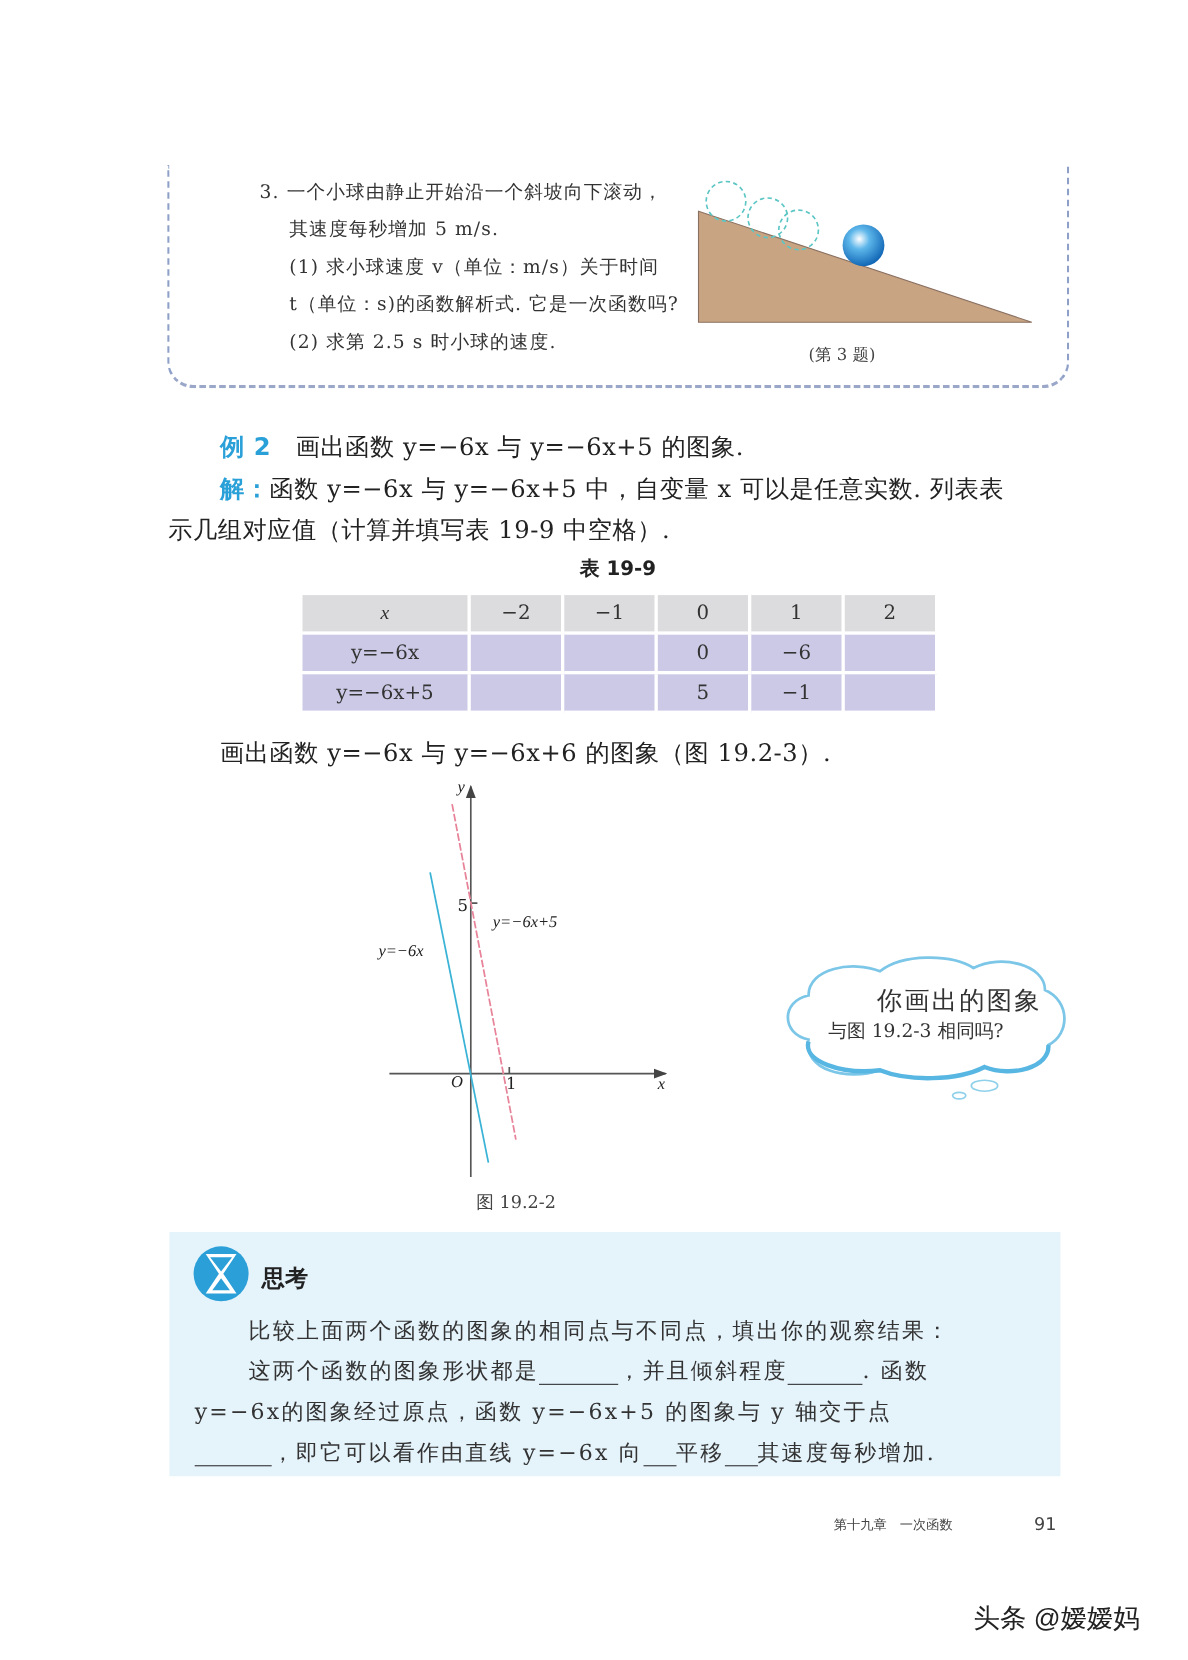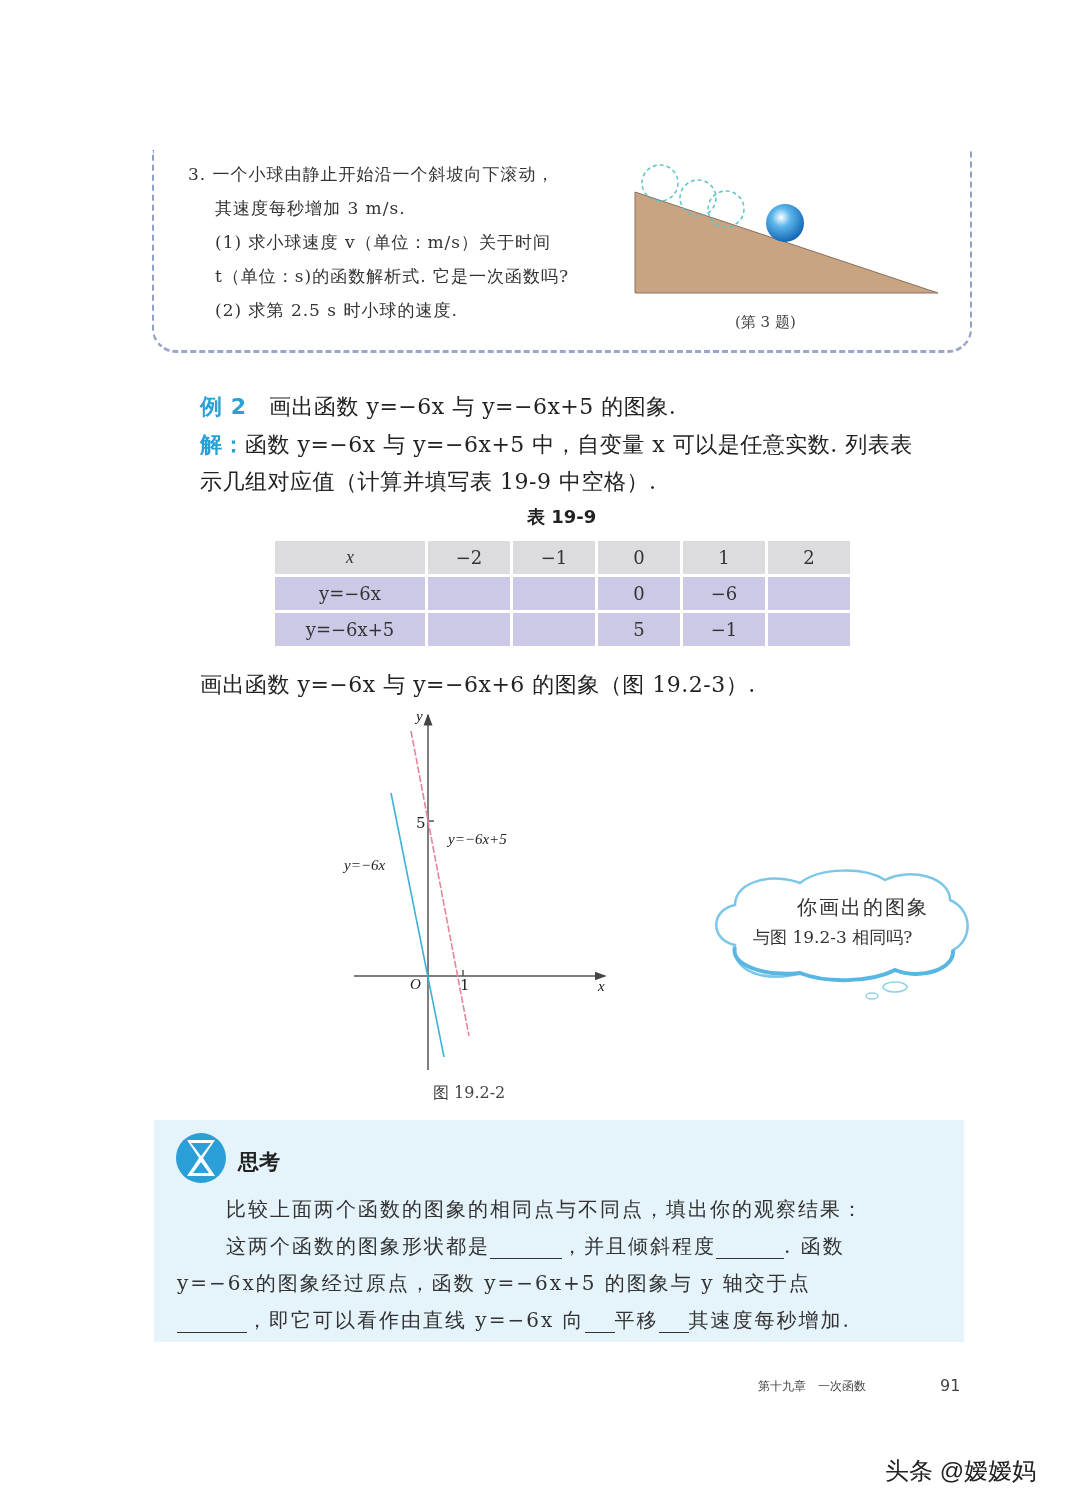--- a/index.html
+++ b/index.html
@@ -9,21 +9,21 @@
   }
   .abs { position:absolute; }
   .it { font-style:italic; font-family:"Liberation Serif", serif; }
 
   
   #exercise-box {
     left:152px; top:150px; width:816px; height:200px;
     border-left:2px dashed #8fa0c8; border-right:2px dashed #8fa0c8; border-bottom:3px dashed #9aa7c9;
     border-bottom-left-radius:24px; border-bottom-right-radius:24px;
   }
-  .ex-line { font-size:17px; color:#333; letter-spacing:1px; white-space:nowrap; }
+  .ex-line { font-size:17px; color:#333; letter-spacing:1px; white-space:nowrap;margin-left:48px; }
 
   
   .body-line { font-size:22px; color:#222; white-space:nowrap; letter-spacing:0.5px; }
   .blue { color:#2aa0d8; font-weight:bold; font-family:"DejaVu Sans", sans-serif; }
 
   
   #table-19-9 { left:272px; top:538px; border-collapse:collapse; font-size:18px; }
   #table-19-9 td { border:3px solid #fff; height:33px; text-align:center; color:#333; padding:0; }
   #table-19-9 tr.head td { background:#dcdcde; }
   #table-19-9 tr.row td { background:#cbc9e6; }
@@ -34,21 +34,21 @@
   .blank { display:inline-block; border-bottom:1px solid #333; }
 
   .footer { font-size:12px; color:#444; font-family:"DejaVu Sans", sans-serif; white-space:nowrap; }
   .wm { font-size:24px; color:#222; font-family:Liberation Sans, sans-serif; white-space:nowrap; }
 </style>
 </head>
 <body>
 
 <div id="exercise-box" class="abs"></div>
 <div class="abs ex-line" style="left:188px;top:163px;">3. 一个小球由静止开始沿一个斜坡向下滚动，</div>
-<div class="abs ex-line" style="left:215px;top:197px;">其速度每秒增加 3 m/s.</div>
+<div class="abs ex-line" style="left:215px;top:197px;">其速度每秒增加 5 m/s.</div>
 <div class="abs ex-line" style="left:215px;top:231px;">(1) 求小球速度 v（单位：m/s）关于时间</div>
 <div class="abs ex-line" style="left:215px;top:265px;">t（单位：s)的函数解析式. 它是一次函数吗?</div>
 <div class="abs ex-line" style="left:215px;top:299px;">(2) 求第 2.5 s 时小球的速度.</div>
 
 <svg class="abs" style="left:630px;top:155px;" width="320" height="150">
   <defs>
     <radialGradient id="ballg" cx="0.4" cy="0.35" r="0.7">
       <stop offset="0" stop-color="#ffffff"></stop>
       <stop offset="0.35" stop-color="#5db6ea"></stop>
       <stop offset="1" stop-color="#0b5fb0"></stop>
@@ -62,21 +62,21 @@
 </svg>
 <div class="abs" style="left:735px;top:313px;font-size:15px;color:#444;">(第 3 题)</div>
 
 <div class="abs body-line" style="left:200px;top:392px;">
   <span class="blue">例 2</span>&nbsp;&nbsp;
   <span>画出函数 y=−6x 与 y=−6x+5 的图象.</span>
 </div>
 <div class="abs body-line" style="left:200px;top:430px;">
   <span class="blue">解：</span><span>函数 y=−6x 与 y=−6x+5 中，自变量 x 可以是任意实数. 列表表</span>
 </div>
-<div class="abs body-line" style="left:153px;top:467px;margin-left:47px;">示几组对应值（计算并填写表 19-9 中空格）.</div>
+<div class="abs body-line" style="left:153px;top:467px;">示几组对应值（计算并填写表 19-9 中空格）.</div>
 <div class="abs" style="left:527px;top:505px;font-size:18px;font-weight:bold;font-family:'DejaVu Sans',sans-serif;">表 19-9</div>
 
 <table id="table-19-9" class="abs">
   <tbody>
       <tr class="head">
     <td style="width:150px" class="it">x</td>
     <td style="width:82px">−2</td>
     <td style="width:82px">−1</td>
     <td style="width:82px">0</td>
     <td style="width:82px">1</td>
@@ -128,21 +128,21 @@
 <div class="abs it" style="left:448px;top:831px;font-size:15px;">y=−6x+5</div>
 <div class="abs it" style="left:344px;top:857px;font-size:15px;">y=−6x</div>
 <div class="abs" style="left:433px;top:1083px;font-size:16px;color:#444;">图 19.2-2</div>
 
 <svg class="abs" style="left:705px;top:865px;" width="270" height="140">
   <path d="M30,80 C5,75 5,45 30,40 C30,15 70,8 95,18 C115,2 160,2 180,15 C205,2 245,12 245,35 C268,45 268,75 248,85 C250,105 215,115 190,105 C165,118 120,118 95,108 C65,118 25,108 30,80 Z" fill="#ffffff" stroke="#7cc6e8" stroke-width="2.5"></path>
   <path d="M30,82 C25,100 60,112 95,108 C120,118 165,118 190,105 C215,115 250,105 248,85" fill="none" stroke="#58b6e2" stroke-width="4"></path>
   <ellipse cx="190" cy="122" rx="12" ry="5" fill="#fff" stroke="#8fd0ea" stroke-width="1.5"></ellipse>
   <ellipse cx="167" cy="131" rx="6" ry="3" fill="#fff" stroke="#8fd0ea" stroke-width="1.5"></ellipse>
 </svg>
-<div class="abs" style="left:797px;top:894px;font-size:20px;letter-spacing:2px;color:#333;">你画出的图象</div>
+<div class="abs" style="left:797px;top:894px;font-size:23px;letter-spacing:2px;color:#333;">你画出的图象</div>
 <div class="abs" style="left:753px;top:926px;font-size:17px;color:#333;">与图 19.2-3 相同吗?</div>
 
 <div id="think-box" class="abs"></div>
 <svg class="abs" style="left:175px;top:1132px;" width="52" height="52">
   <circle cx="26" cy="26" r="25" fill="#2a9fd8"></circle>
   <path d="M12,8 L40,8 L28,26 L40,44 L12,44 L24,26 Z" fill="#ffffff"></path>
   <path d="M16,11 L36,11 L26,24 Z" fill="#2a9fd8"></path>
   <path d="M26,30 L34,41 L18,41 Z" fill="#2a9fd8"></path>
 </svg>
 <div class="abs" style="left:238px;top:1148px;font-size:21px;font-weight:bold;font-family:'DejaVu Sans',sans-serif;color:#222;">思考</div>

